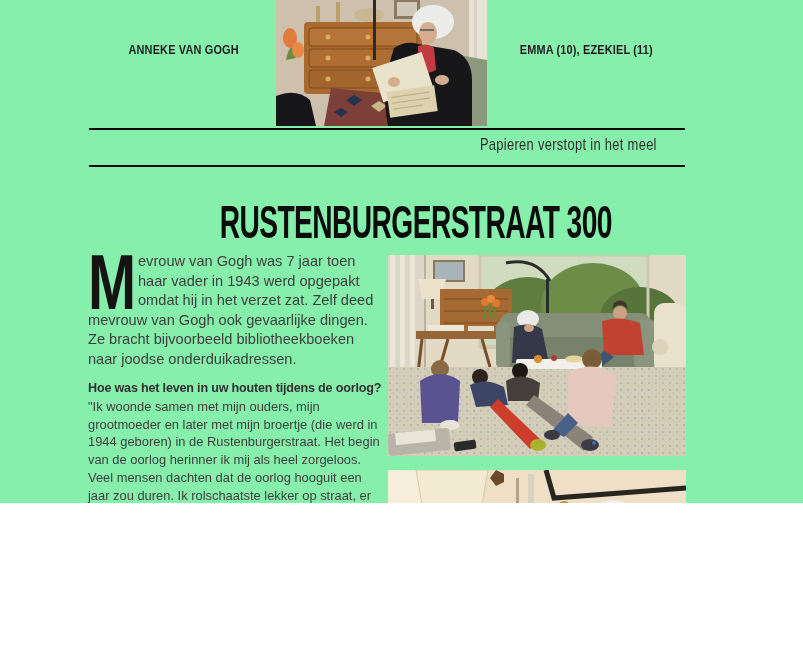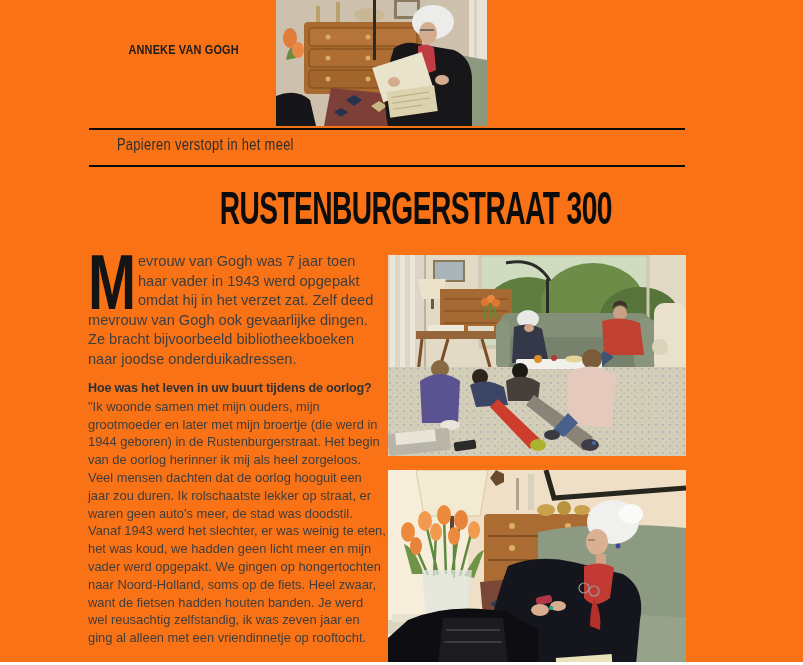--- a/index.html
+++ b/index.html
@@ -1,39 +1,39 @@
 <!DOCTYPE html>
 <html><head>
 <meta charset="utf-8">
 <style>
   * { box-sizing: border-box; }
   html,body { margin:0; padding:0; background:#ffffff; }
   .page {
-    position:relative; width:803px; height:662px; overflow:hidden;
-    background:#f97316; font-family:"Liberation Sans", sans-serif;
+    position:relative; width:803px; height:503px; overflow:hidden;
+    background:#86efac; font-family:"Liberation Sans", sans-serif;
   }
   .abs { position:absolute; }
 
   
   .caption { text-align:center; color:#1c1c1c; font-weight:bold;
              font-size:13px; line-height:17px; }
   .caption .cond { display:inline-block; transform:scaleX(0.84);
                    white-space:nowrap; letter-spacing:0.2px; }
 
   
   .rule { position:absolute; left:89px; width:596px; background:#0b0b0b; }
 
   
   .kicker { position:absolute; left:89px; top:135px; width:596px;
-            text-align:left; font-size:17px; color:#2e2e2e; }
+            text-align:right; font-size:17px; color:#2e2e2e; }
   .kicker .cond { display:inline-block; transform:scaleX(0.76);
                   white-space:nowrap; letter-spacing:0.4px; }
 
   
-  .title { position:absolute; left:89px; top:180px; width:596px;
+  .title { position:absolute; left:89px; top:194px; width:596px;
            text-align:center; font-size:47px; font-weight:bold; color:#0c0c0c; }
   .title .cond { display:inline-block; transform:scaleX(0.60);
                  white-space:nowrap; letter-spacing:-1px; }
 
   
   .textcol { position:absolute; left:88px; top:252px; width:298px; color:#3e3e3e; }
   .intro { margin:0; font-size:14.6px; line-height:19.5px; }
   .dropcap { float:left; width:50px; height:56px; overflow:visible;
              font-size:78px; line-height:60px; font-weight:bold; color:#141414;
              transform:scaleX(0.74); transform-origin:0 0; }
@@ -106,38 +106,39 @@
         <ellipse cx="118" cy="82" rx="6" ry="5" fill="#d6ac8e"></ellipse>
       </g>
       <path d="M0 96 Q20 88 34 100 L40 126 L0 126 Z" fill="#15151a"></path>
     </svg>
   </div>
 
   <div class="abs caption" style="left:89px; top:41px; width:190px;">
     <div><span class="cond">ANNEKE VAN GOGH</span></div>
   </div>
   <div class="abs caption" style="left:487px; top:41px; width:198px;">
+    <div><span class="cond">EMMA (10), EZEKIEL (11)</span></div>
   </div>
 
   <div class="rule" style="top:128px; height:2px;"></div>
   <div class="kicker">
     <span class="cond">Papieren verstopt in het meel</span>
   </div>
   <div class="rule" style="top:165px; height:2px;"></div>
 
   <div class="title">
     <span class="cond">RUSTENBURGERSTRAAT 300</span>
   </div>
 
   <div class="textcol">
     <p class="intro">
       <span class="dropcap">M</span>
       <span>evrouw van Gogh was 7 jaar toen haar vader in 1943 werd opgepakt omdat hij in het verzet zat. Zelf deed mevrouw van Gogh ook gevaarlijke dingen. Ze bracht bijvoorbeeld bibliotheekboeken naar joodse onderduikadressen.</span>
     </p>
-    <p class="question">Hoe was het leven in uw buurt tijdens de oorlog?</p>
+    <p class="question">Hoe was het leven in uw houten tijdens de oorlog?</p>
     <p class="answer">"Ik woonde samen met mijn ouders, mijn grootmoeder en later met mijn broertje (die werd in 1944 geboren) in de Rustenburgerstraat. Het begin van de oorlog herinner ik mij als heel zorgeloos. Veel mensen dachten dat de oorlog hooguit een jaar zou duren. Ik rolschaatste lekker op straat, er waren geen auto's meer, de stad was doodstil. Vanaf 1943 werd het slechter, er was weinig te eten, het was koud, we hadden geen licht meer en mijn vader werd opgepakt. We gingen op hongertochten naar Noord-Holland, soms op de fiets. Heel zwaar, want de fietsen hadden houten banden. Je werd wel reusachtig zelfstandig, ik was zeven jaar en ging al alleen met een vriendinnetje op rooftocht.</p>
     <p class="para2">Ik weet nog dat we geen licht meer hadden in huis. Mijn neef gebruikte de voorlamp van zijn fiets om licht te hebben bij het lezen van zijn studieboeken. We hadden ook carbidlampen, carbid lijkt een beetje op krijt. Dat</p>
   </div>
 
   <div class="photo" style="left:388px; top:255px; width:298px; height:201px;">
     <svg width="298" height="201" viewBox="0 0 298 201">
       <defs>
         <pattern id="speckB" patternUnits="userSpaceOnUse" width="7" height="7">
           <rect width="7" height="7" fill="#d4cdb7"></rect>
           <circle cx="2" cy="2" r="1" fill="#aab4b4"></circle>

